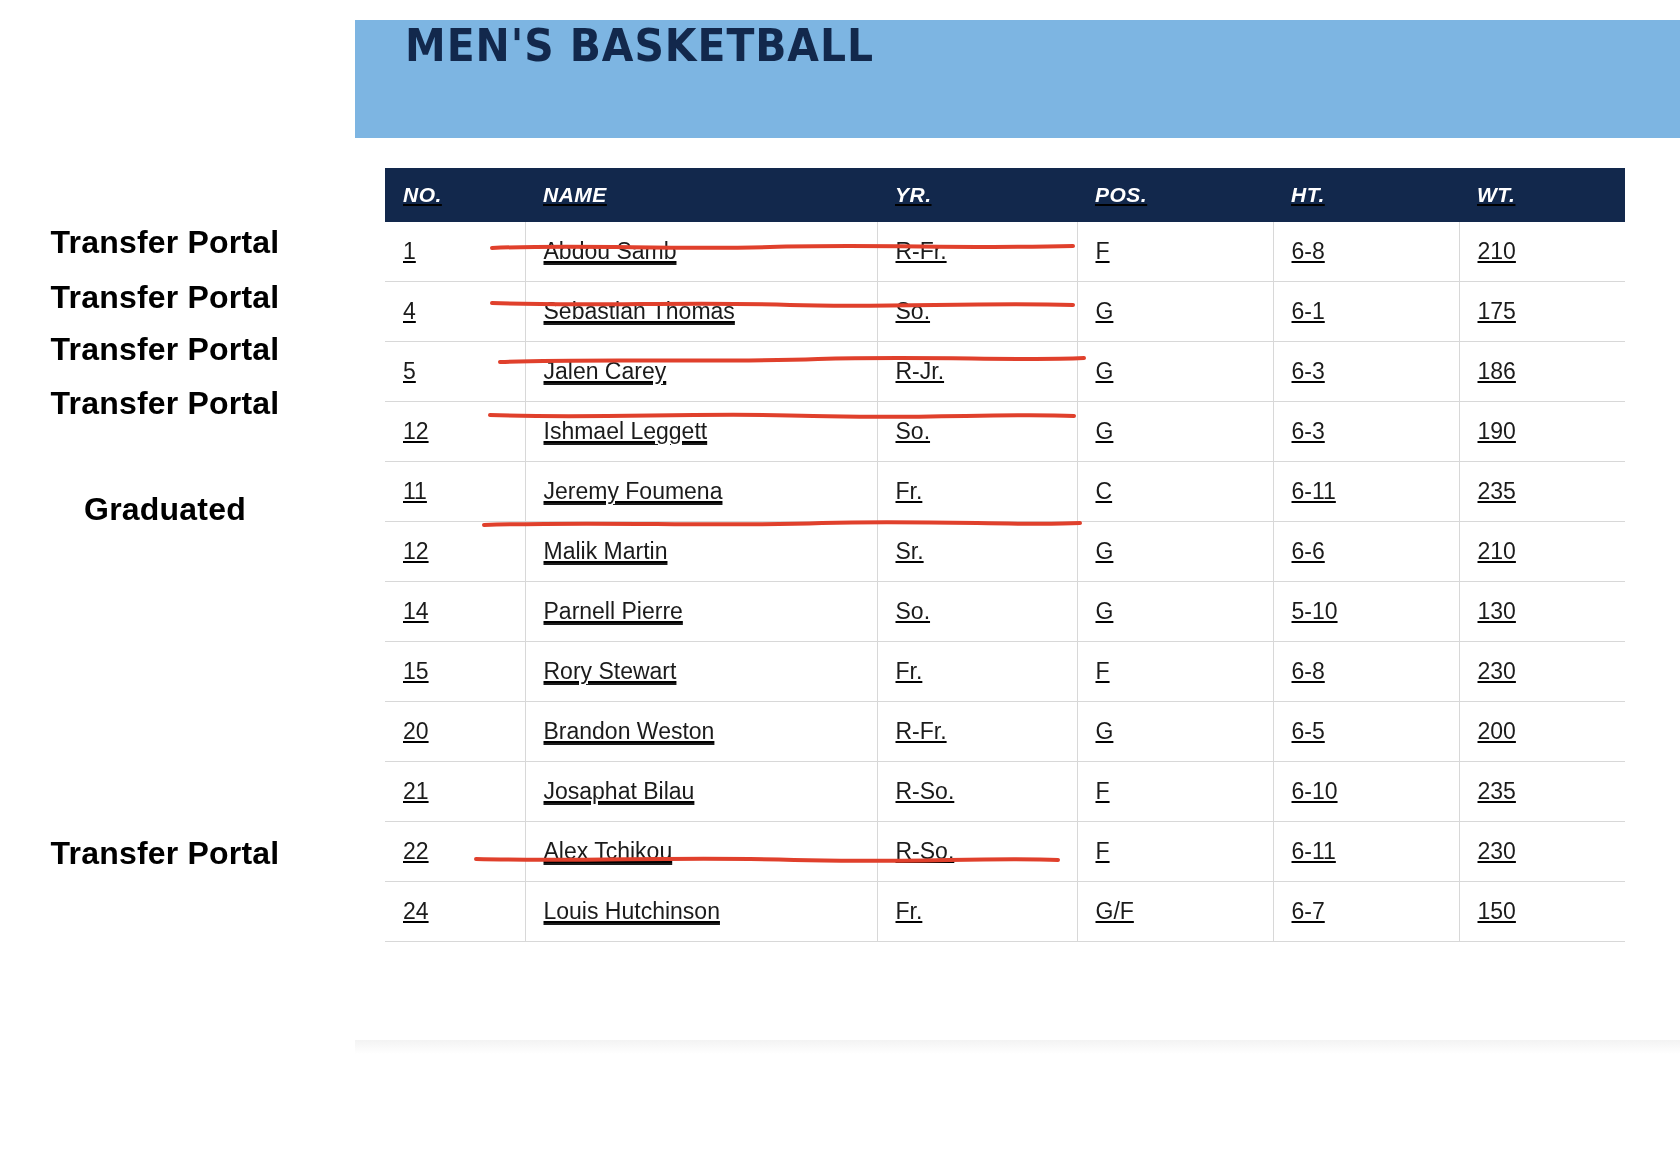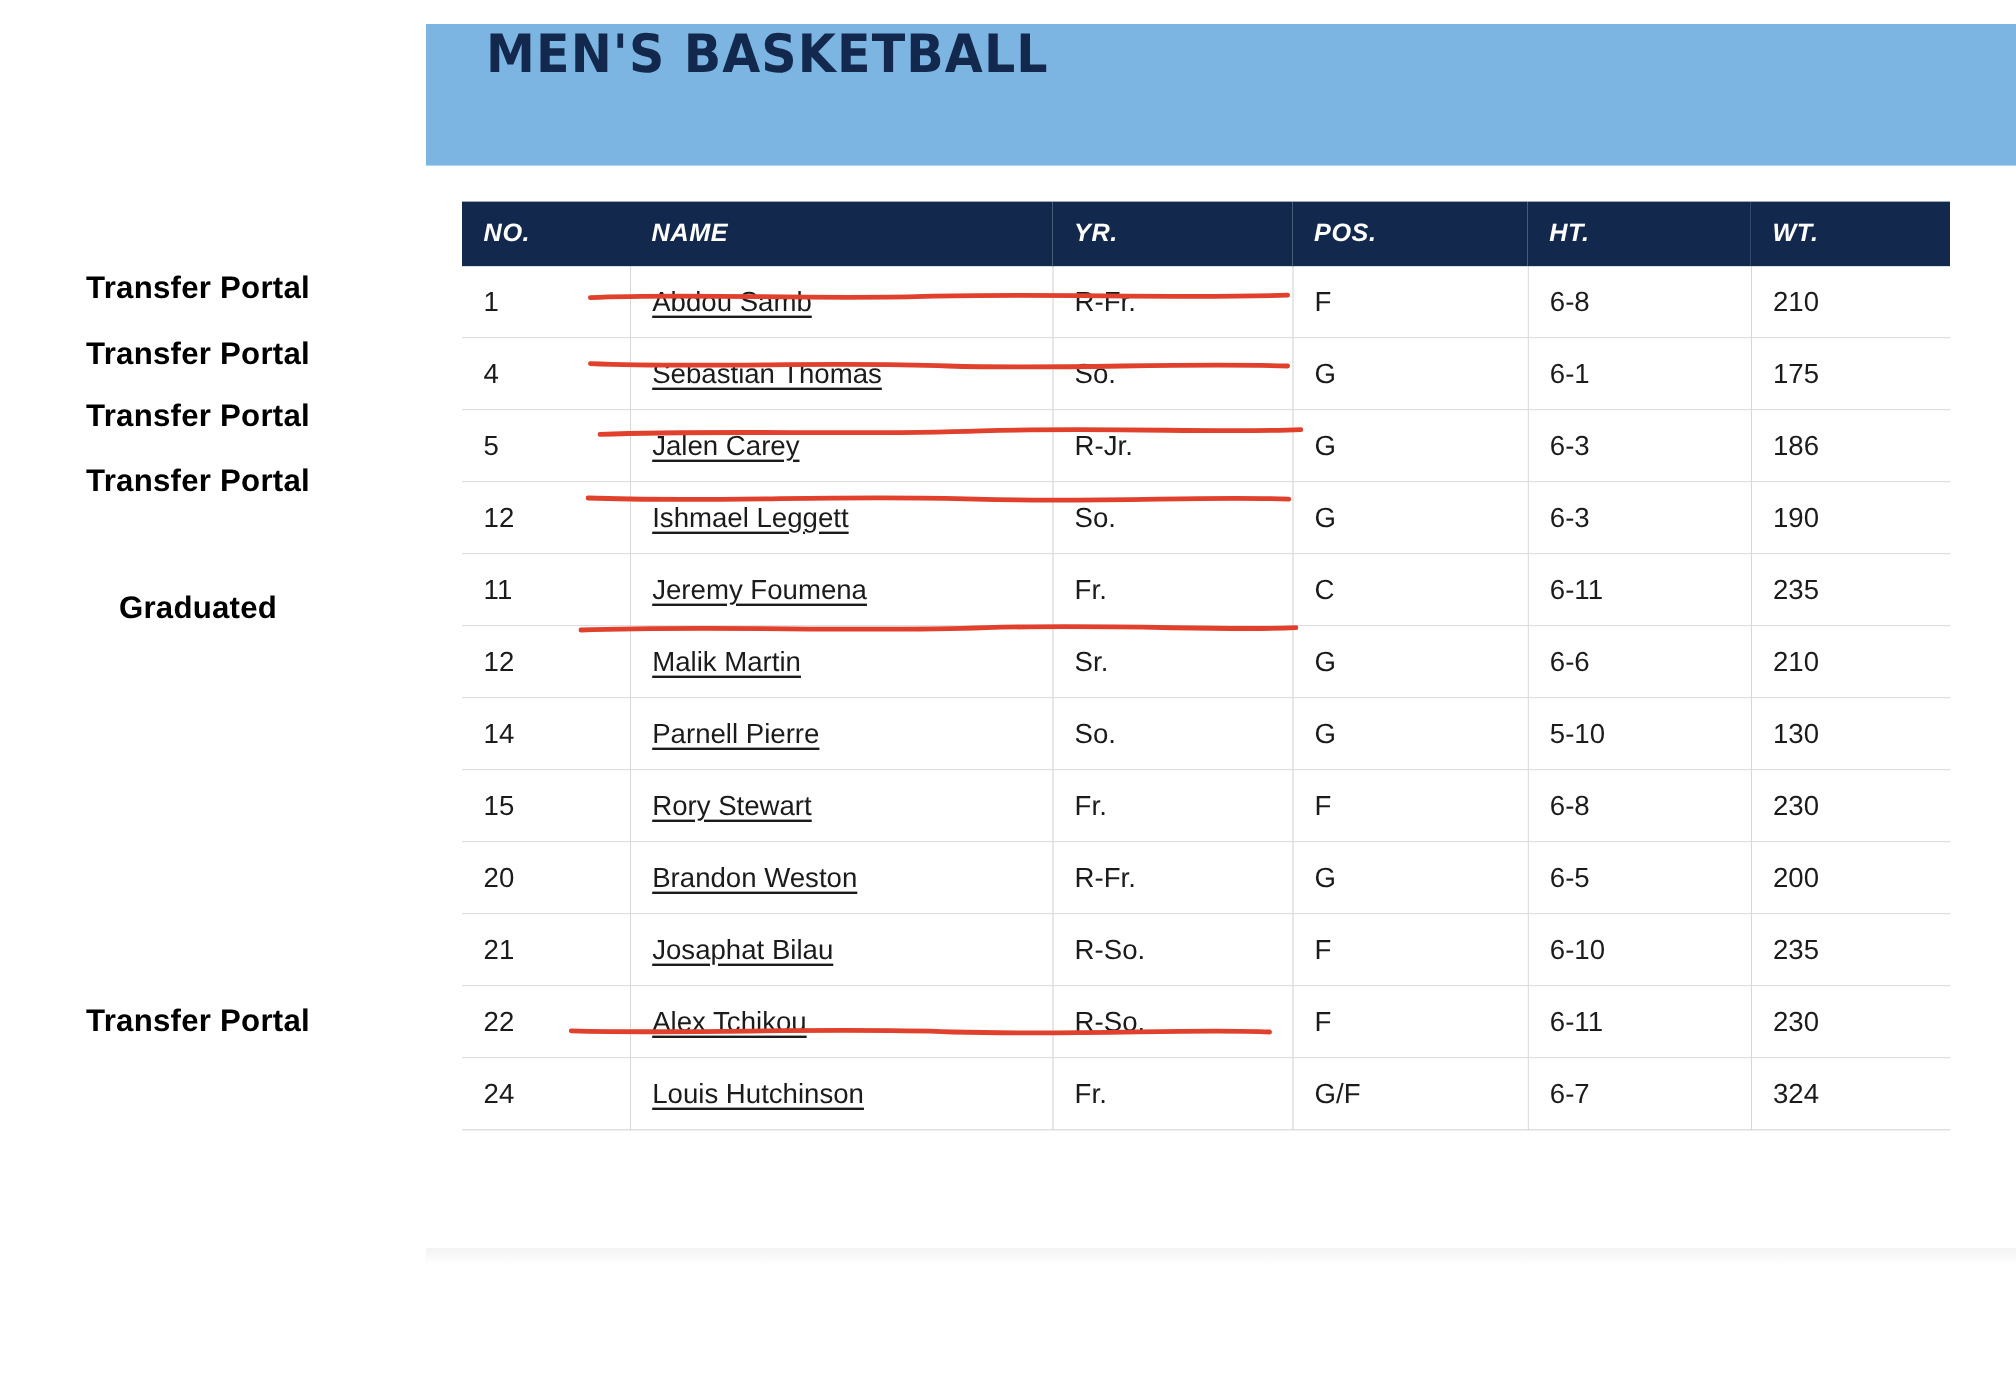--- a/index.html
+++ b/index.html
@@ -20,21 +20,21 @@
     position: absolute;
     left: 0;
     top: 0;
     width: 350px;
     height: 1150px;
   }
   .annotation {
     position: absolute;
     width: 330px;
     text-align: center;
-    font-size: 26px;
+    font-size: 32px;
     font-weight: bold;
     color: #000000;
     letter-spacing: 0.2px;
     white-space: nowrap;
   }
 
   
   #roster-card {
     position: absolute;
     left: 355px;
@@ -61,20 +61,21 @@
   }
 
   #table-wrap {
     padding: 30px 30px 0 30px;
     box-sizing: border-box;
   }
   table.roster {
     border-collapse: collapse;
     width: 1240px;
     table-layout: fixed;
+    text-decoration: underline;
   }
   table.roster thead th {
     background: #12284c;
     color: #ffffff;
     font-size: 21px;
     font-style: italic;
     font-weight: bold;
     text-align: left;
     padding: 14px 0 14px 18px;
     height: 26px;
@@ -261,21 +262,21 @@
           <td>F</td>
           <td>6-11</td>
           <td>230</td>
         </tr>
         <tr>
           <td class="col-no">24</td>
           <td><span class="name-link">Louis Hutchinson</span></td>
           <td>Fr.</td>
           <td>G/F</td>
           <td>6-7</td>
-          <td>324</td>
+          <td>150</td>
         </tr>
       </tbody>
     </table>
   </div>
 </div>
 
 <div id="page-bottom-shadow"></div>
 
 <div id="strikes">
   <div class="strike" style="left:490px; top:242px; width:585px;">

